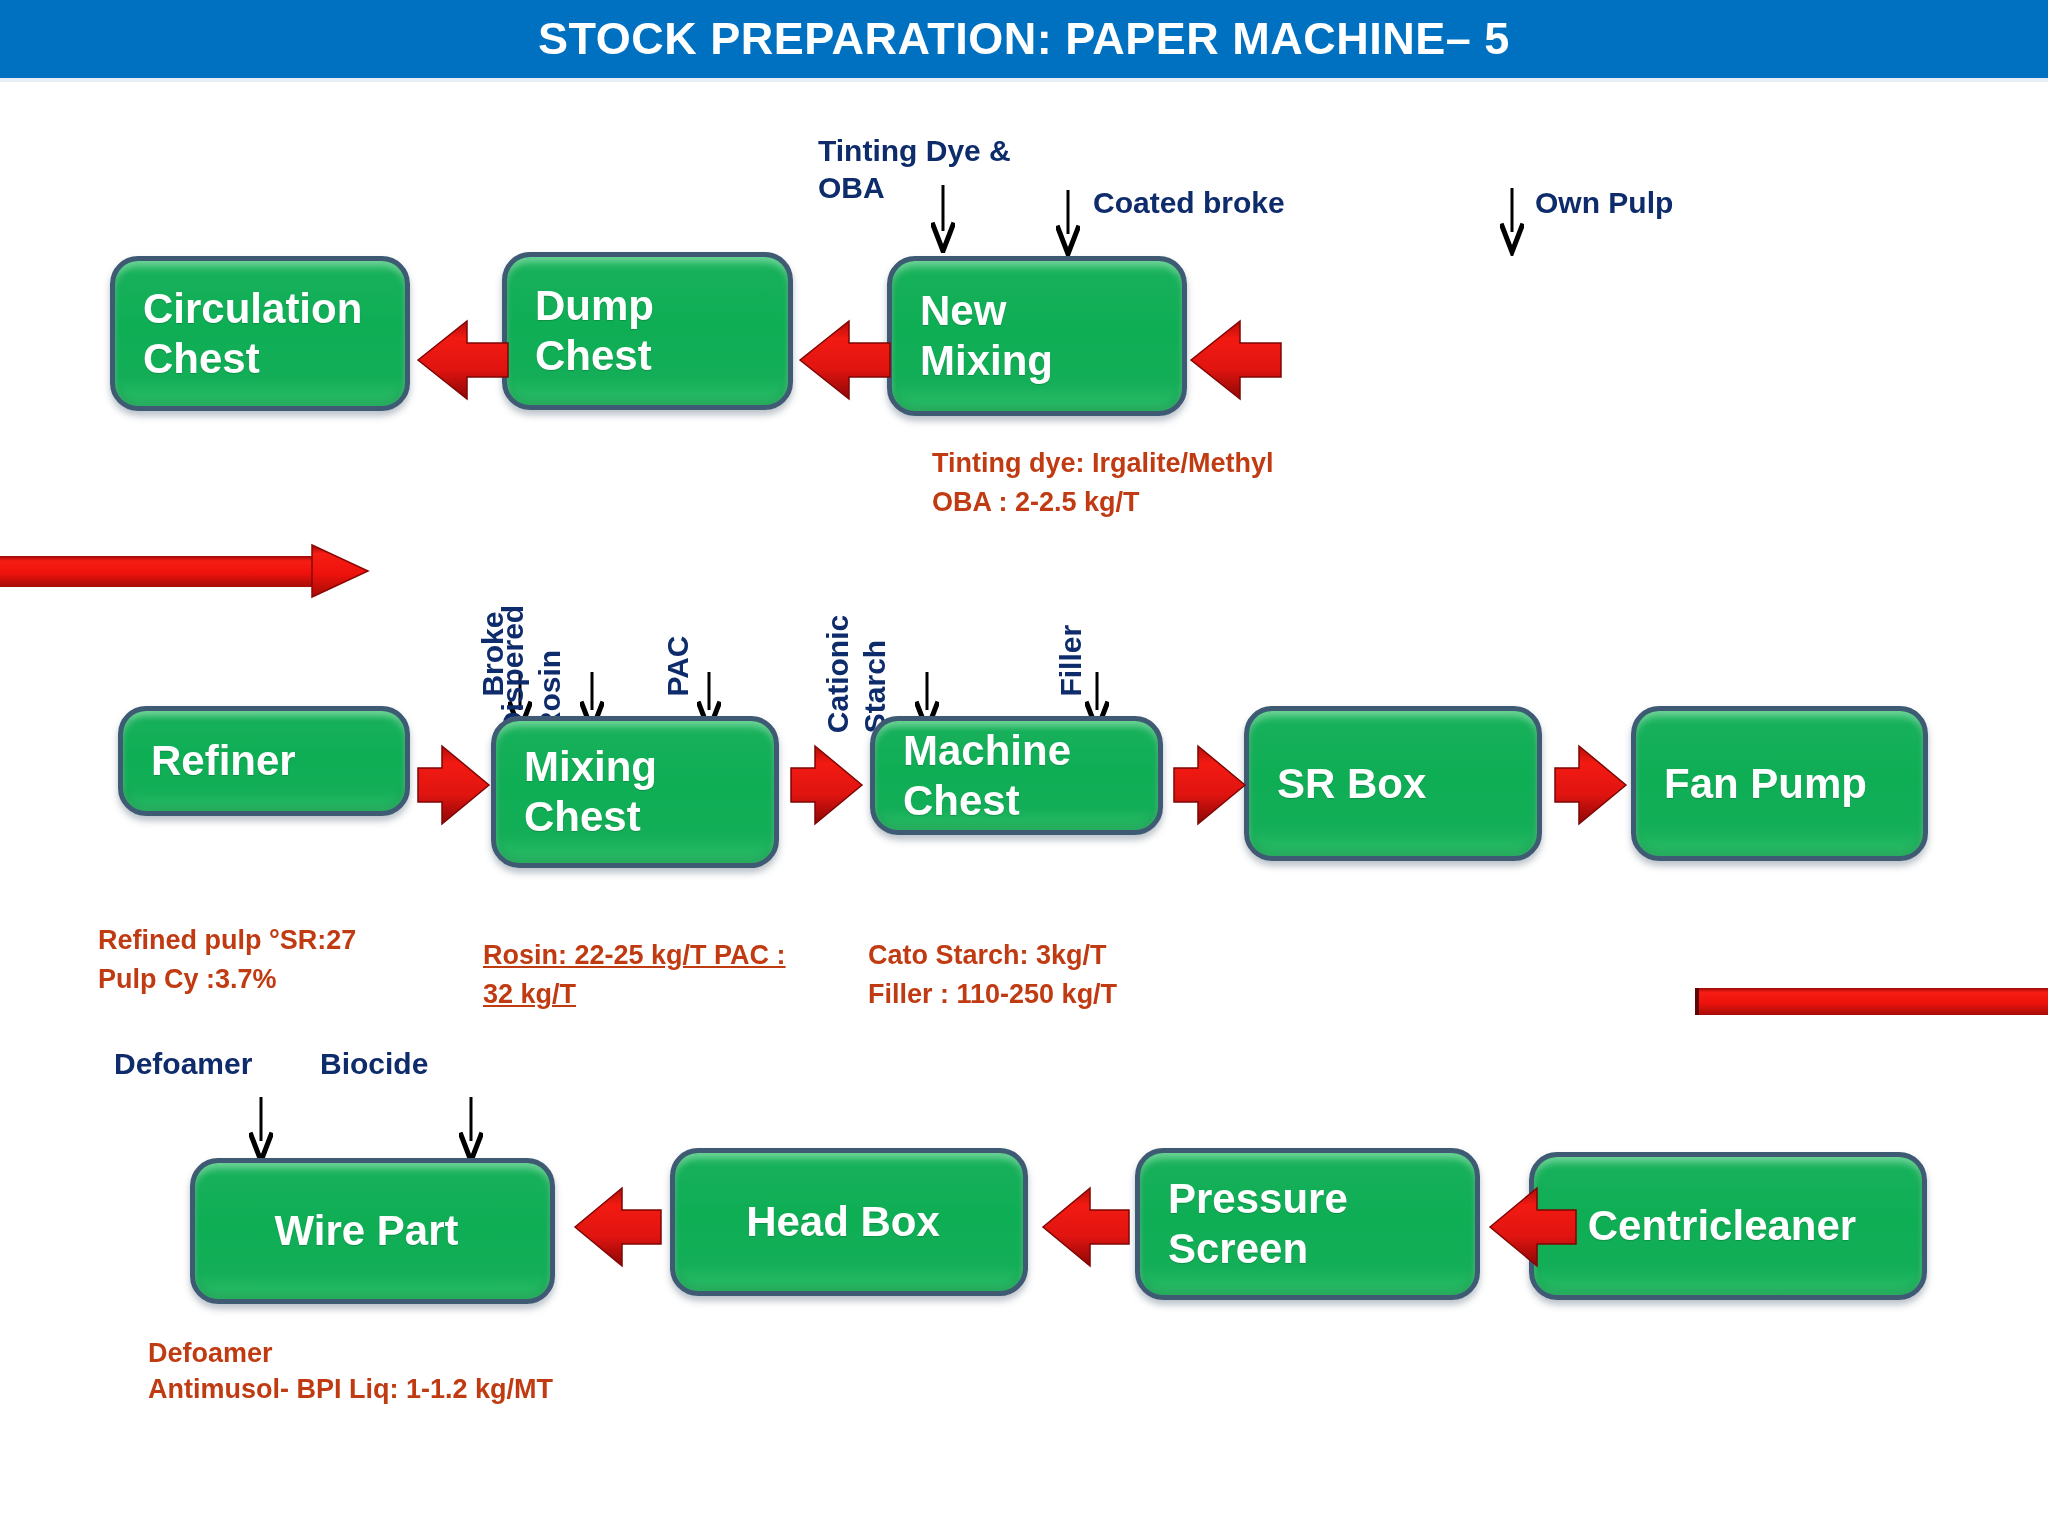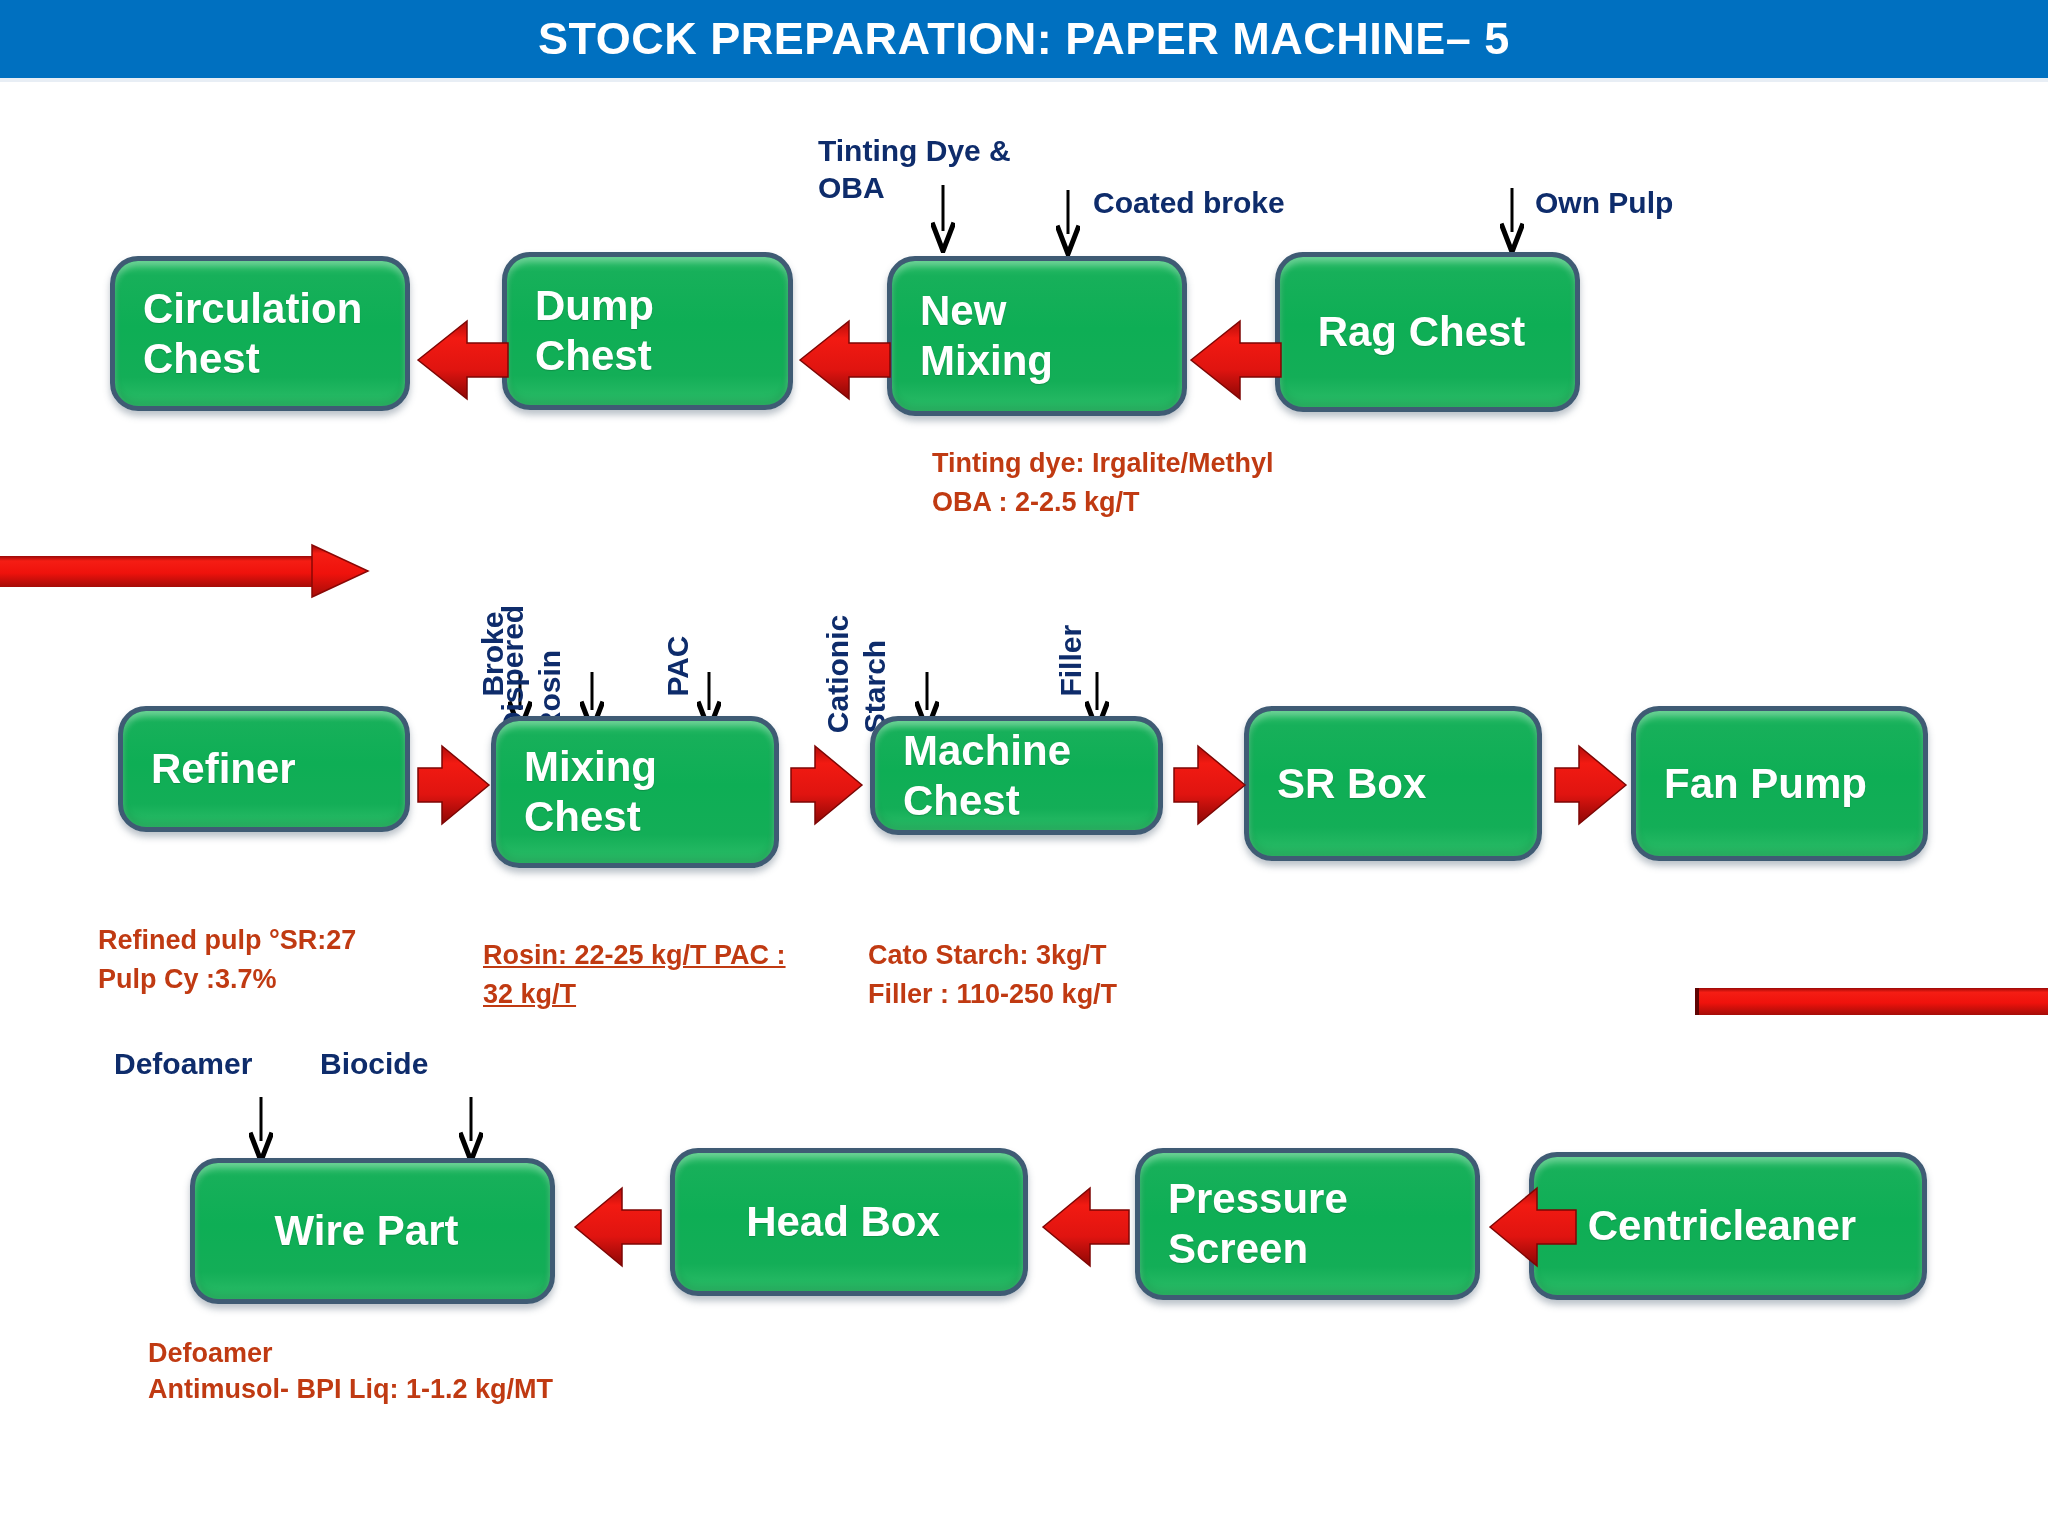--- a/index.html
+++ b/index.html
@@ -168,23 +168,20 @@
   <div class="pbox" style="left:502px; top:252px; width:291px; height:158px;">
     <span class="pbox-label">Dump
 Chest</span>
   </div>
 
   <div class="pbox" style="left:887px; top:256px; width:300px; height:160px;">
     <span class="pbox-label">New
 Mixing</span>
   </div>
 
-  <div class="pbox center" style="left:1275px; top:252px; width:305px; height:160px;">
-    <span class="pbox-label">Rag Chest</span>
-  </div>
 
   <div class="conn" style="left:415px; top:315px;">
     <svg width="96" height="90" viewBox="0 0 96 90">
       <defs>
         <linearGradient id="rg1" x1="0" y1="0" x2="0" y2="1">
           <stop offset="0%" stop-color="#b30d0a"></stop>
           <stop offset="22%" stop-color="#f21a12"></stop>
           <stop offset="62%" stop-color="#e01410"></stop>
           <stop offset="100%" stop-color="#8d0705"></stop>
         </linearGradient>
@@ -258,21 +255,21 @@
   </div>
 
   <div class="nlabel vert" style="left:1090px; top:660px;">Filler</div>
   <div class="feed" style="left:1085px; top:672px;">
     <svg width="24" height="60" viewBox="0 0 24 60">
       <line x1="12" y1="0" x2="12" y2="38" stroke="#000" stroke-width="3"></line>
       <polyline points="2,32 12,58 22,32" fill="none" stroke="#000" stroke-width="5" stroke-linecap="square"></polyline>
     </svg>
   </div>
 
-  <div class="pbox" style="left:118px; top:706px; width:292px; height:126px;">
+  <div class="pbox" style="left:118px; top:706px; width:292px; height:110px;">
     <span class="pbox-label">Refiner</span>
   </div>
 
   <div class="pbox" style="left:491px; top:716px; width:288px; height:152px;">
     <span class="pbox-label">Mixing
 Chest</span>
   </div>
 
   <div class="pbox" style="left:870px; top:716px; width:293px; height:119px;">
     <span class="pbox-label">Machine

